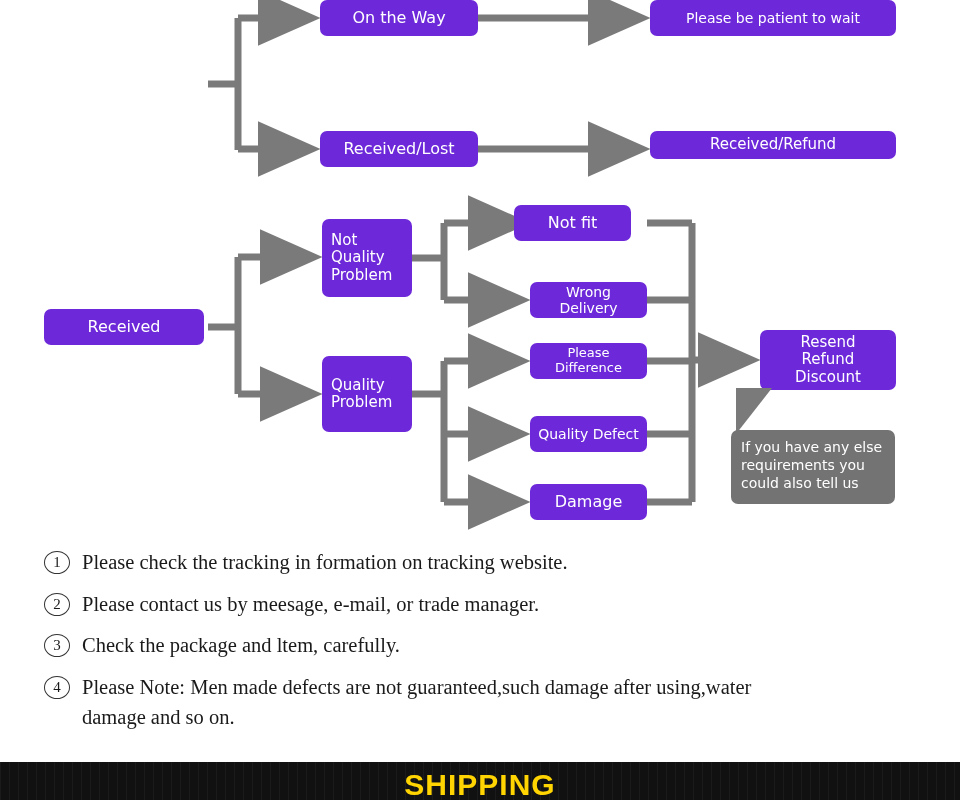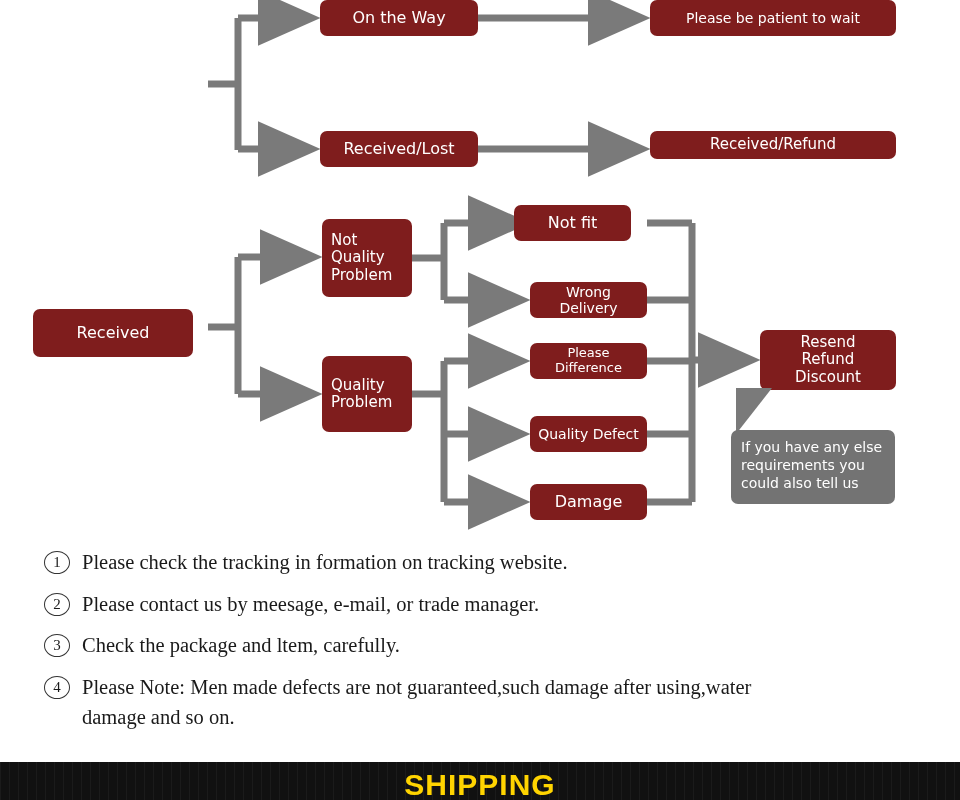--- a/index.html
+++ b/index.html
@@ -14,21 +14,21 @@
     font-family: "Liberation Sans", sans-serif;
     overflow: hidden;
   }
   #stage {
     position: relative;
     width: 960px;
     height: 800px;
   }
   .node {
     position: absolute;
-    background: #7f1d1d;
+    background: #6d28d9;
     color: #ffffff;
     border-radius: 7px;
     display: flex;
     align-items: center;
     justify-content: center;
     text-align: center;
     font-family: "DejaVu Sans", sans-serif;
     line-height: 1.15;
     box-sizing: border-box;
     padding: 2px 6px;
@@ -175,21 +175,21 @@
   </div>
 
   <div class="node" style="left:320px; top:131px; width:158px; height:36px; font-size:16px;">
     <span>Received/Lost</span>
   </div>
 
   <div class="node" style="left:650px; top:131px; width:246px; height:28px; font-size:15px;">
     <span>Received/Refund</span>
   </div>
 
-  <div class="node" style="left:33px; top:309px; width:160px; height:48px; font-size:16px;">
+  <div class="node" style="left:44px; top:309px; width:160px; height:36px; font-size:16px;">
     <span>Received</span>
   </div>
 
   <div class="node left" style="left:322px; top:219px; width:90px; height:78px; font-size:15px; white-space:pre-line; padding-left:9px;">
     <span>Not
 Quality
 Problem</span>
   </div>
 
   <div class="node left" style="left:322px; top:356px; width:90px; height:76px; font-size:15px; white-space:pre-line; padding-left:9px;">

